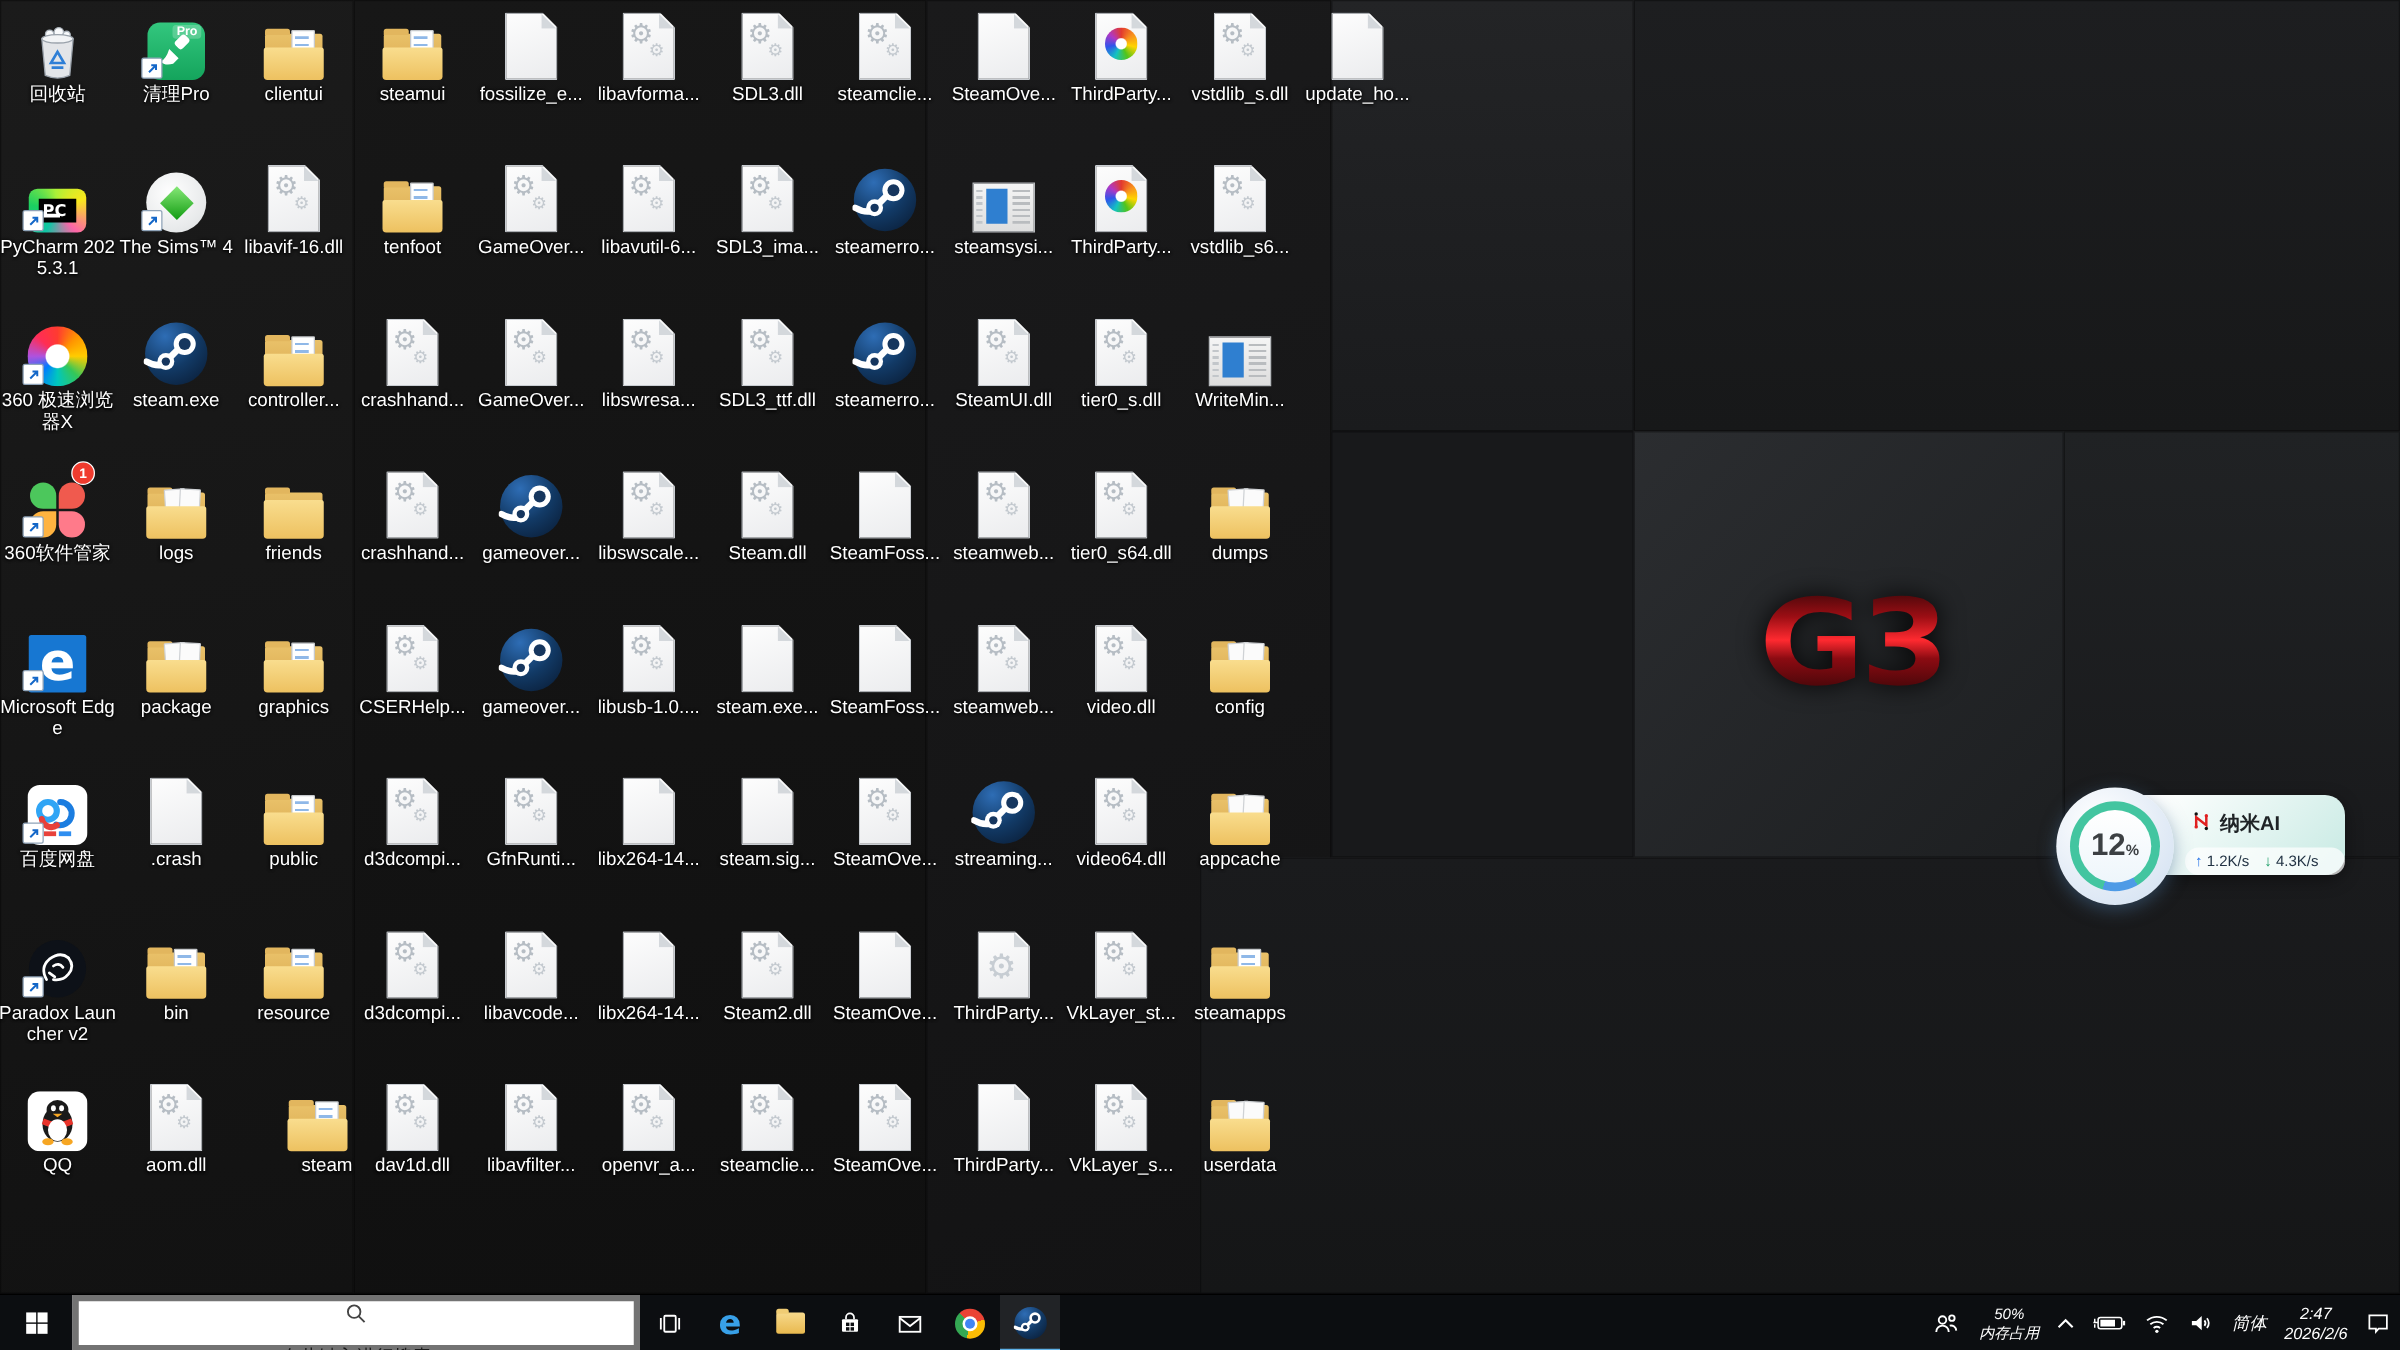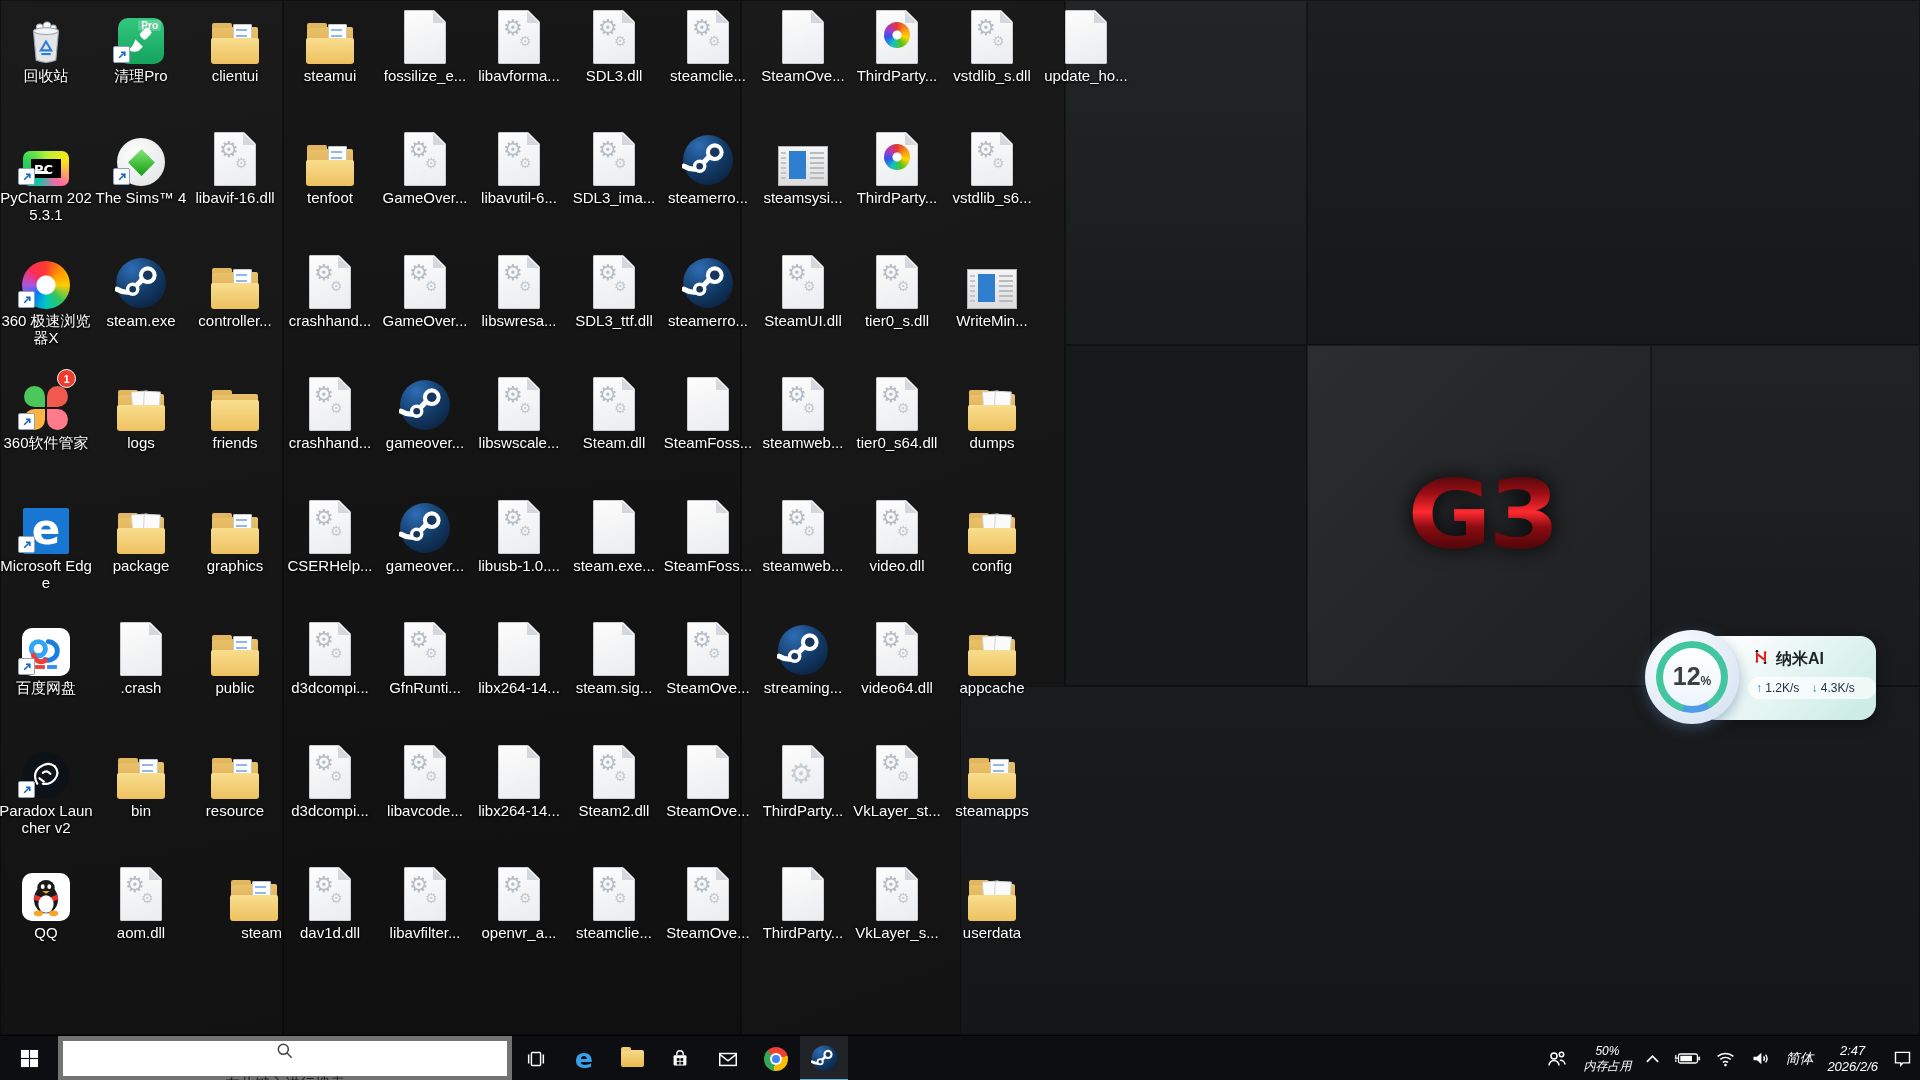--- a/index.html
+++ b/index.html
@@ -80,21 +80,21 @@
   .m360 span{position:absolute;width:21px;height:21px;display:block;}
   .m360 .tl{left:1px;top:1px;background:#4cc75c;border-radius:50% 50% 0 50%;}
   .m360 .tr{right:1px;top:1px;background:#f05a4e;border-radius:50% 50% 50% 0;}
   .m360 .bl{left:1px;bottom:1px;background:#ffb340;border-radius:50% 0 50% 50%;}
   .m360 .br{right:1px;bottom:1px;background:#ff7a8a;border-radius:0 50% 50% 50%;}
   
   .upload-pill{position:absolute;left:1545px;top:143px;height:42px;display:flex;align-items:stretch;z-index:20;
     border:2px solid #57b6f5;border-radius:10px;background:#fafdff;box-shadow:0 2px 10px rgba(0,0,0,.4);overflow:hidden;cursor:pointer;}
   .up-ic{width:48px;display:flex;align-items:center;justify-content:center;background:linear-gradient(180deg,#41b2f8,#1c86ea);}
   .up-tx{display:flex;align-items:center;padding:0 14px;color:#1e88e5;font-weight:bold;font-size:17px;letter-spacing:1px;}
-  .ai-panel{position:absolute;left:1700px;top:636px;width:176px;height:84px;border-radius:16px;z-index:20;
+  .ai-panel{position:absolute;left:1700px;top:636px;width:176px;height:64px;border-radius:16px;z-index:20;
     background:linear-gradient(135deg,#ffffff 10%,#cdece6 90%);box-shadow:0 4px 14px rgba(0,0,0,.4);}
   .ai-name-row{display:flex;align-items:center;gap:6px;margin:12px 0 7px 52px;}
   .ai-name{font-size:16px;font-weight:bold;color:#1f2326;}
   .ai-speeds{margin-left:48px;width:112px;background:rgba(255,255,255,.7);border-radius:12px;
     padding:4px 8px;display:flex;gap:12px;font-size:12px;color:#223344;align-items:center;}
   .arr-up{color:#3079e8;font-weight:bold;}
   .arr-dn{color:#22a06b;font-weight:bold;}
   .ai-ring{position:absolute;left:1645px;top:630px;width:94px;height:94px;border-radius:50%;z-index:21;
     background:radial-gradient(circle at 35% 30%,#ffffff,#e2ebf6 60%,#cfdff1);
     box-shadow:0 4px 14px rgba(70,110,150,.5);display:flex;align-items:center;justify-content:center;}

